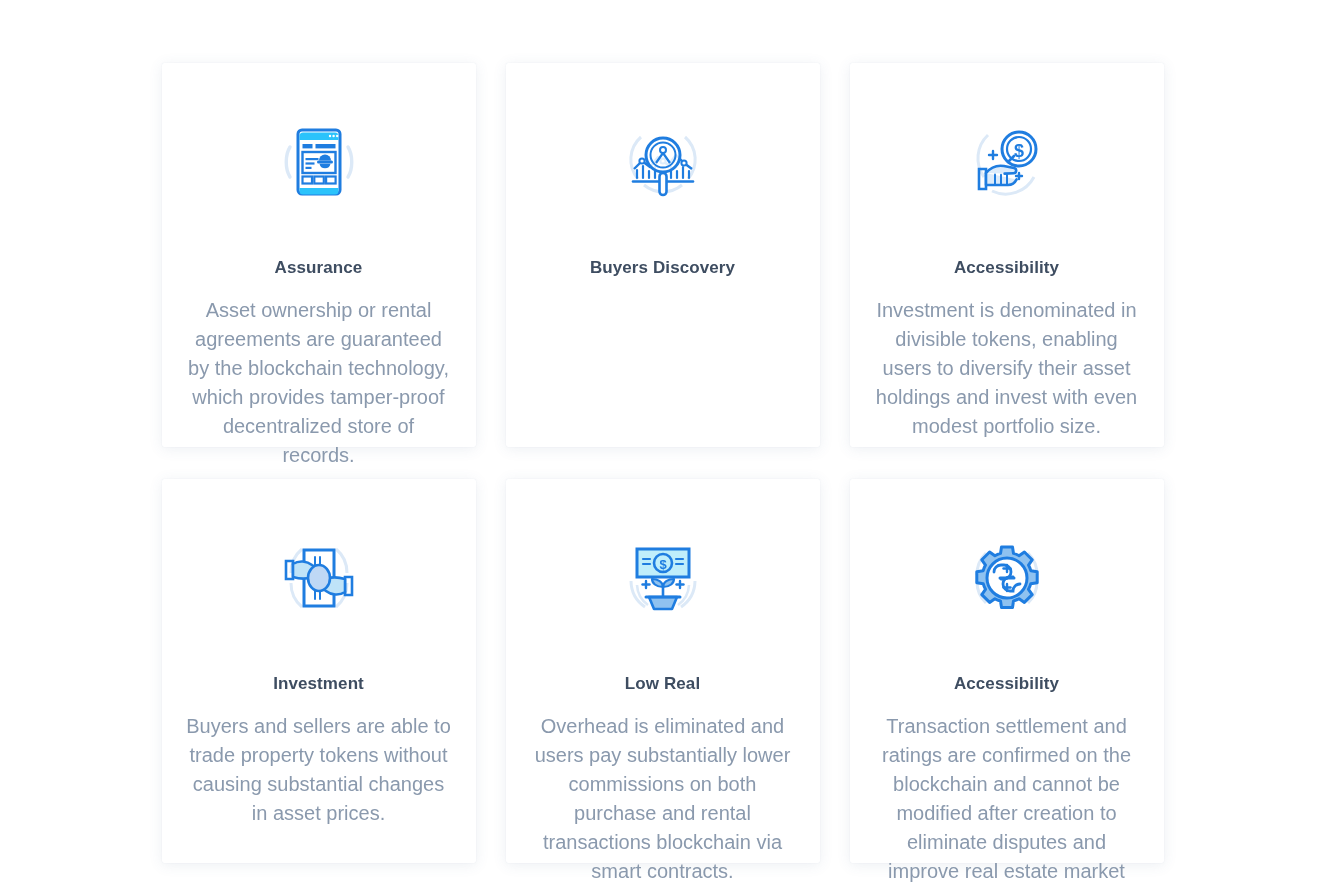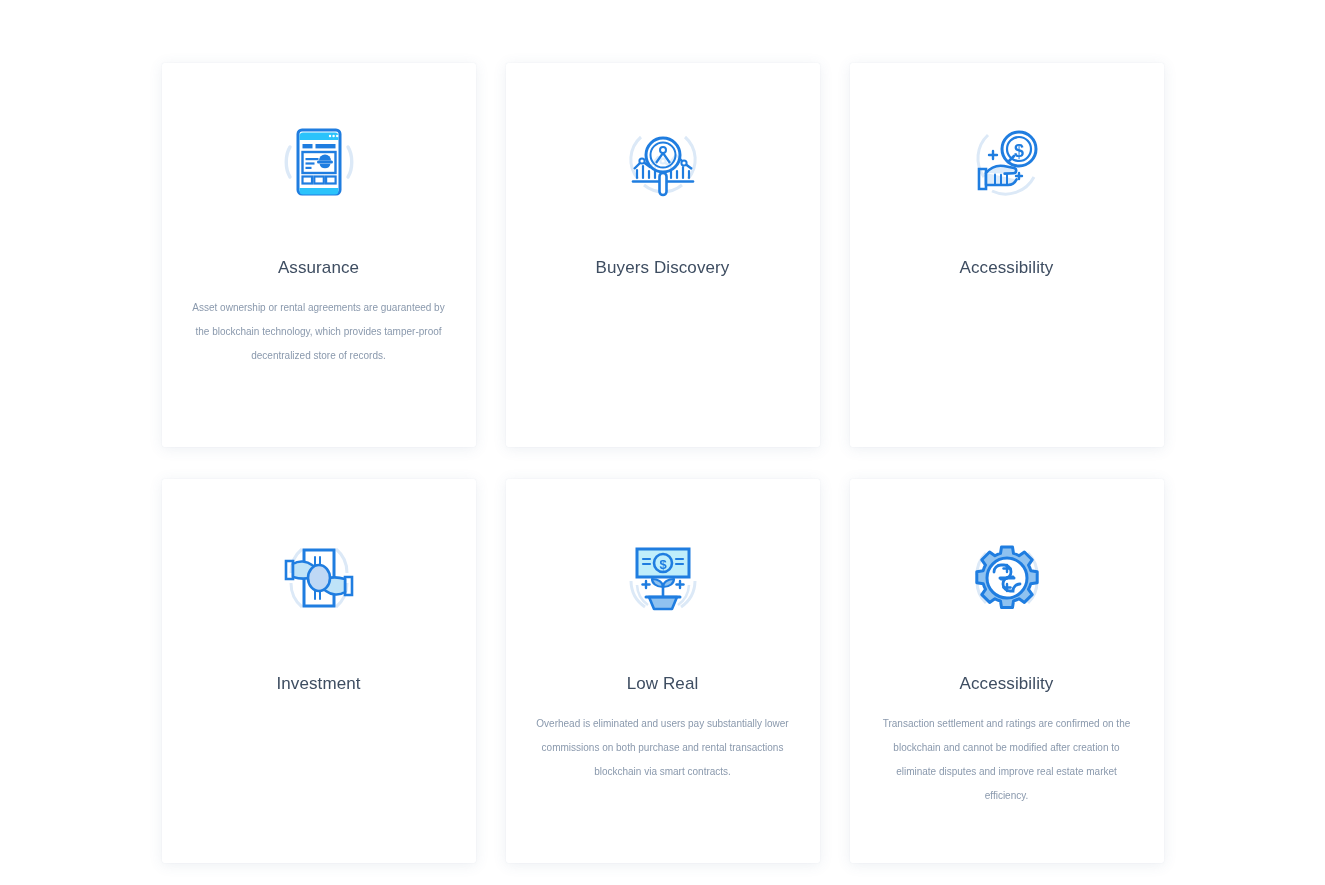--- a/index.html
+++ b/index.html
@@ -48,30 +48,30 @@
   .card-icon {
     width: 90px;
     height: 90px;
     display: block;
     margin: 0 auto;
   }
 
   .card-title {
     margin-top: 51px;
     font-size: 17px;
-    font-weight: normal;
+    font-weight: bold;
     color: #3e4d61;
     letter-spacing: 0.1px;
     line-height: 1.2;
   }
 
   .card-desc {
     margin-top: 18px;
-    font-size: 10px;
-    line-height: 24px;
+    font-size: 20px;
+    line-height: 29px;
     color: #8a99ad;
     max-width: 268px;
   }
 </style>
 </head>
 <body>
 
 <section class="features-section">
   <div class="cards-grid">
 
@@ -155,20 +155,21 @@
           <path d="M24 56 v12 h22 c4 0 7 -2.4 8.6 -5.6" fill="#dcebfa" stroke="#1f7de0" stroke-width="2.6" stroke-linejoin="round" stroke-linecap="round"></path>
           <g stroke="#1f7de0" stroke-width="2" stroke-linecap="round">
             <line x1="33" y1="57.6" x2="33" y2="68"></line>
             <line x1="39" y1="57.8" x2="39" y2="68"></line>
             <line x1="45" y1="57.8" x2="45" y2="68"></line>
           </g>
           <line x1="46" y1="45" x2="52" y2="39" stroke="#1f7de0" stroke-width="2.6" stroke-linecap="round"></line>
         </svg>
       </span>
       <div class="card-title">Accessibility</div>
+      <div class="card-desc">Investment is denominated in divisible tokens, enabling users to diversify their asset holdings and invest with even modest portfolio size.</div>
     </div>
 
     <div class="feature-card">
       <span class="card-icon">
         <svg viewBox="0 0 90 90" width="90" height="90" xmlns="http://www.w3.org/2000/svg">
           <path d="M28 16 A31 31 0 0 0 17 40" fill="none" stroke="#dce9f7" stroke-width="3"></path>
           <path d="M62 16 A31 31 0 0 1 73 40" fill="none" stroke="#dce9f7" stroke-width="3"></path>
           <path d="M17 50 A31 31 0 0 0 28 74" fill="none" stroke="#dce9f7" stroke-width="3"></path>
           <path d="M73 50 A31 31 0 0 1 62 74" fill="none" stroke="#dce9f7" stroke-width="3"></path>
           <rect x="30" y="17" width="30" height="56" fill="#ffffff" stroke="#1f7de0" stroke-width="3"></rect>
@@ -181,20 +182,21 @@
           <path d="M12 28 h7 v18 h-7 z" fill="none" stroke="#1f7de0" stroke-width="2.6"></path>
           <path d="M19 31 c6 -4 14 -3 19 1 l6 4 c2.6 1.8 1 5.6 -2 5 l-8 -1.6" fill="#bfe3f8" stroke="#1f7de0" stroke-width="2.6" stroke-linejoin="round" stroke-linecap="round"></path>
           <path d="M19 31 v13 c10 3 18 2 25 -3" fill="#bfe3f8" stroke="#1f7de0" stroke-width="2.6" stroke-linejoin="round" stroke-linecap="round"></path>
           <path d="M78 62 h-7 v-18 h7 z" fill="none" stroke="#1f7de0" stroke-width="2.6"></path>
           <path d="M71 59 c-6 4 -14 3 -19 -1 l-6 -4 c-2.6 -1.8 -1 -5.6 2 -5 l8 1.6" fill="#bfe3f8" stroke="#1f7de0" stroke-width="2.6" stroke-linejoin="round" stroke-linecap="round"></path>
           <path d="M71 59 v-13 c-10 -3 -18 -2 -25 3" fill="#bfe3f8" stroke="#1f7de0" stroke-width="2.6" stroke-linejoin="round" stroke-linecap="round"></path>
           <ellipse cx="45" cy="45" rx="11" ry="13" fill="#bfd8f5" stroke="#1f7de0" stroke-width="2.6"></ellipse>
         </svg>
       </span>
       <div class="card-title">Investment</div>
+      <div class="card-desc">Buyers and sellers are able to trade property tokens without causing substantial changes in asset prices.</div>
     </div>
 
     <div class="feature-card">
       <span class="card-icon">
         <svg viewBox="0 0 90 90" width="90" height="90" xmlns="http://www.w3.org/2000/svg">
           <path d="M13 48 A32 32 0 0 0 27 74" fill="none" stroke="#dce9f7" stroke-width="3"></path>
           <path d="M77 48 A32 32 0 0 1 63 74" fill="none" stroke="#dce9f7" stroke-width="3"></path>
           <path d="M19 52 A26 26 0 0 0 30 72" fill="none" stroke="#dce9f7" stroke-width="2.6"></path>
           <path d="M71 52 A26 26 0 0 1 60 72" fill="none" stroke="#dce9f7" stroke-width="2.6"></path>
           <rect x="19" y="16" width="52" height="28" fill="#bfeefb" stroke="#1f7de0" stroke-width="3"></rect>

